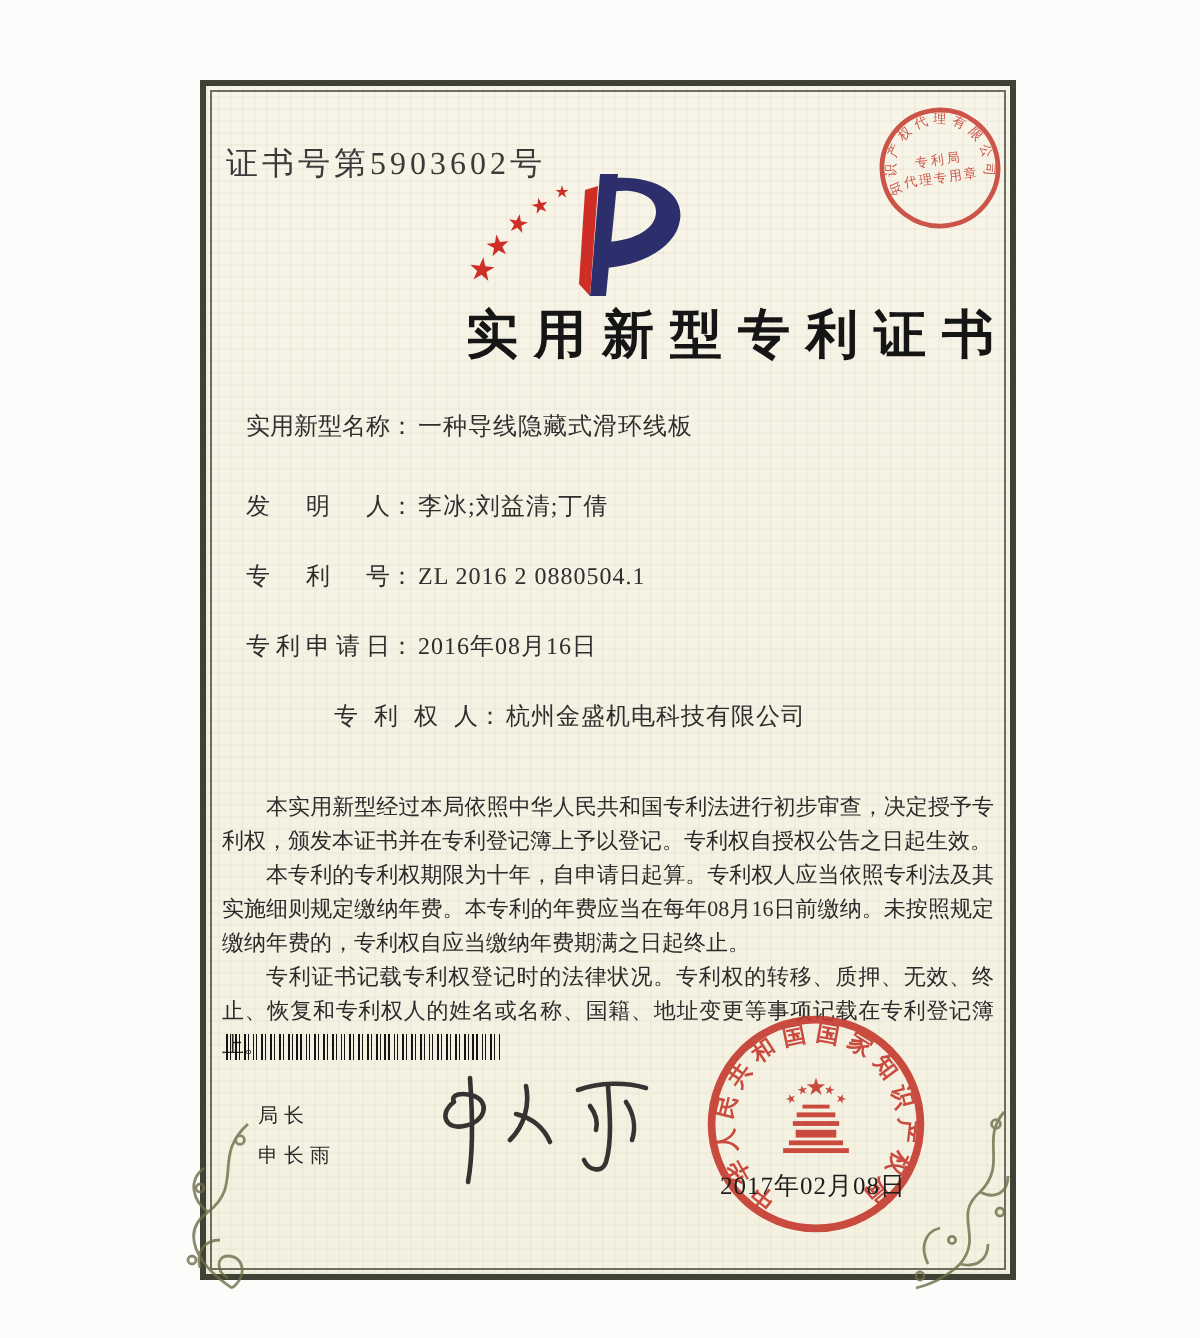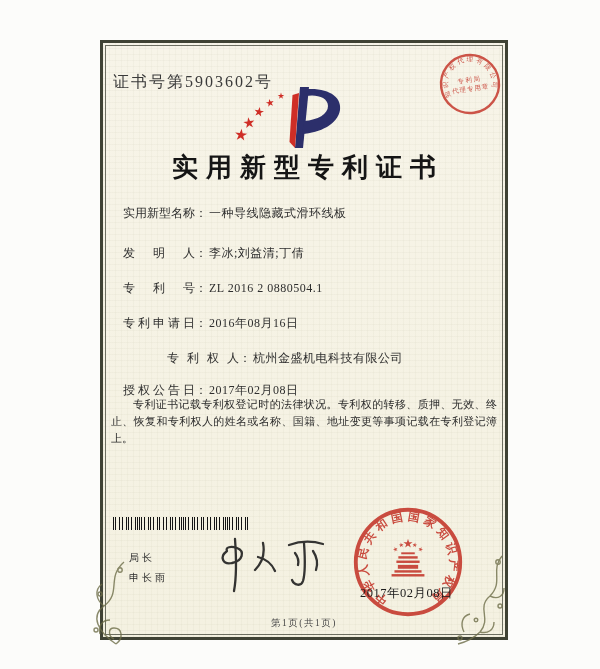--- a/index.html
+++ b/index.html
@@ -29,21 +29,21 @@
 
   .logo { position:absolute; left:132px; top:39px; width:130px; height:68px; }
 
   .agency-stamp {
     position:absolute; left:335px; top:9px; width:64px; height:64px;
     transform:rotate(-8deg); opacity:.85;
   }
 
   .title {
     position:absolute; left:0; top:107px; width:100%;
-    text-align:center; font-size:26px; font-weight:bold;
+    text-align:right; font-size:26px; font-weight:bold;
     letter-spacing:8px; color:#151515; text-indent:8px;
   }
 
   .field { position:absolute; left:20px; font-size:12px; color:#2e2e2e; white-space:nowrap; }
   .field .flabel {
     display:inline-block; width:72px; vertical-align:bottom;
     text-align:justify; text-align-last:justify;
   }
   .field .fcolon { display:inline-block; }
   .field .fvalue { display:inline-block; margin-left:2px; letter-spacing:.5px; }
@@ -130,25 +130,24 @@
     </div>
     <div class="field f2">
       <span class="flabel">专利号</span><span class="fcolon">：</span><span class="fvalue">ZL 2016 2 0880504.1</span>
     </div>
     <div class="field f3">
       <span class="flabel">专利申请日</span><span class="fcolon">：</span><span class="fvalue">2016年08月16日</span>
     </div>
     <div class="field f4">
       <span class="flabel">专利权人</span><span class="fcolon">：</span><span class="fvalue">杭州金盛机电科技有限公司</span>
     </div>
-    <div class="field f5">
-      <span class="flabel">授权公告日</span><span class="fcolon">：</span><span class="fvalue">2017年02月08日</span>
-    </div>
 
     <div class="paras">
+      <p>本实用新型经过本局依照中华人民共和国专利法进行初步审查，决定授予专利权，颁发本证书并在专利登记簿上予以登记。专利权自授权公告之日起生效。</p>
+      <p>本专利的专利权期限为十年，自申请日起算。专利权人应当依照专利法及其实施细则规定缴纳年费。本专利的年费应当在每年08月16日前缴纳。未按照规定缴纳年费的，专利权自应当缴纳年费期满之日起终止。</p>
       <p>专利证书记载专利权登记时的法律状况。专利权的转移、质押、无效、终止、恢复和专利权人的姓名或名称、国籍、地址变更等事项记载在专利登记簿上。</p>
     </div>
 
     <div class="barcode"></div>
 
     <div class="director">
       <div>局长</div>
       <div>申长雨</div>
     </div>
 
@@ -181,21 +180,20 @@
         <rect x="50" y="54" width="20" height="2.5"></rect>
         <rect x="48" y="58.5" width="24" height="2.5"></rect>
         <rect x="49.5" y="63" width="21" height="4"></rect>
         <rect x="46" y="68.5" width="28" height="2.5"></rect>
         <rect x="43" y="72.5" width="34" height="2.5"></rect>
       </g>
     </svg>
 
     <div class="issue-date">2017年02月08日</div>
 
-    <div class="footer">第1页(共1页)</div>
   </div>
 
   <svg class="flourish flourish-left" viewBox="0 0 54 88" xmlns="http://www.w3.org/2000/svg">
     <g fill="none" stroke="#6e6e49" stroke-width="1.4" opacity=".8">
       <path d="M40,2 C22,18 38,32 20,46 C6,56 14,72 32,84"></path>
       <path d="M32,84 C40,78 38,68 30,68 C24,68 24,76 30,79"></path>
       <path d="M20,46 C12,40 10,30 18,24"></path>
       <path d="M26,60 C18,60 14,66 16,74"></path>
       <circle cx="36" cy="10" r="2.2"></circle>
       <circle cx="16" cy="34" r="2"></circle>

